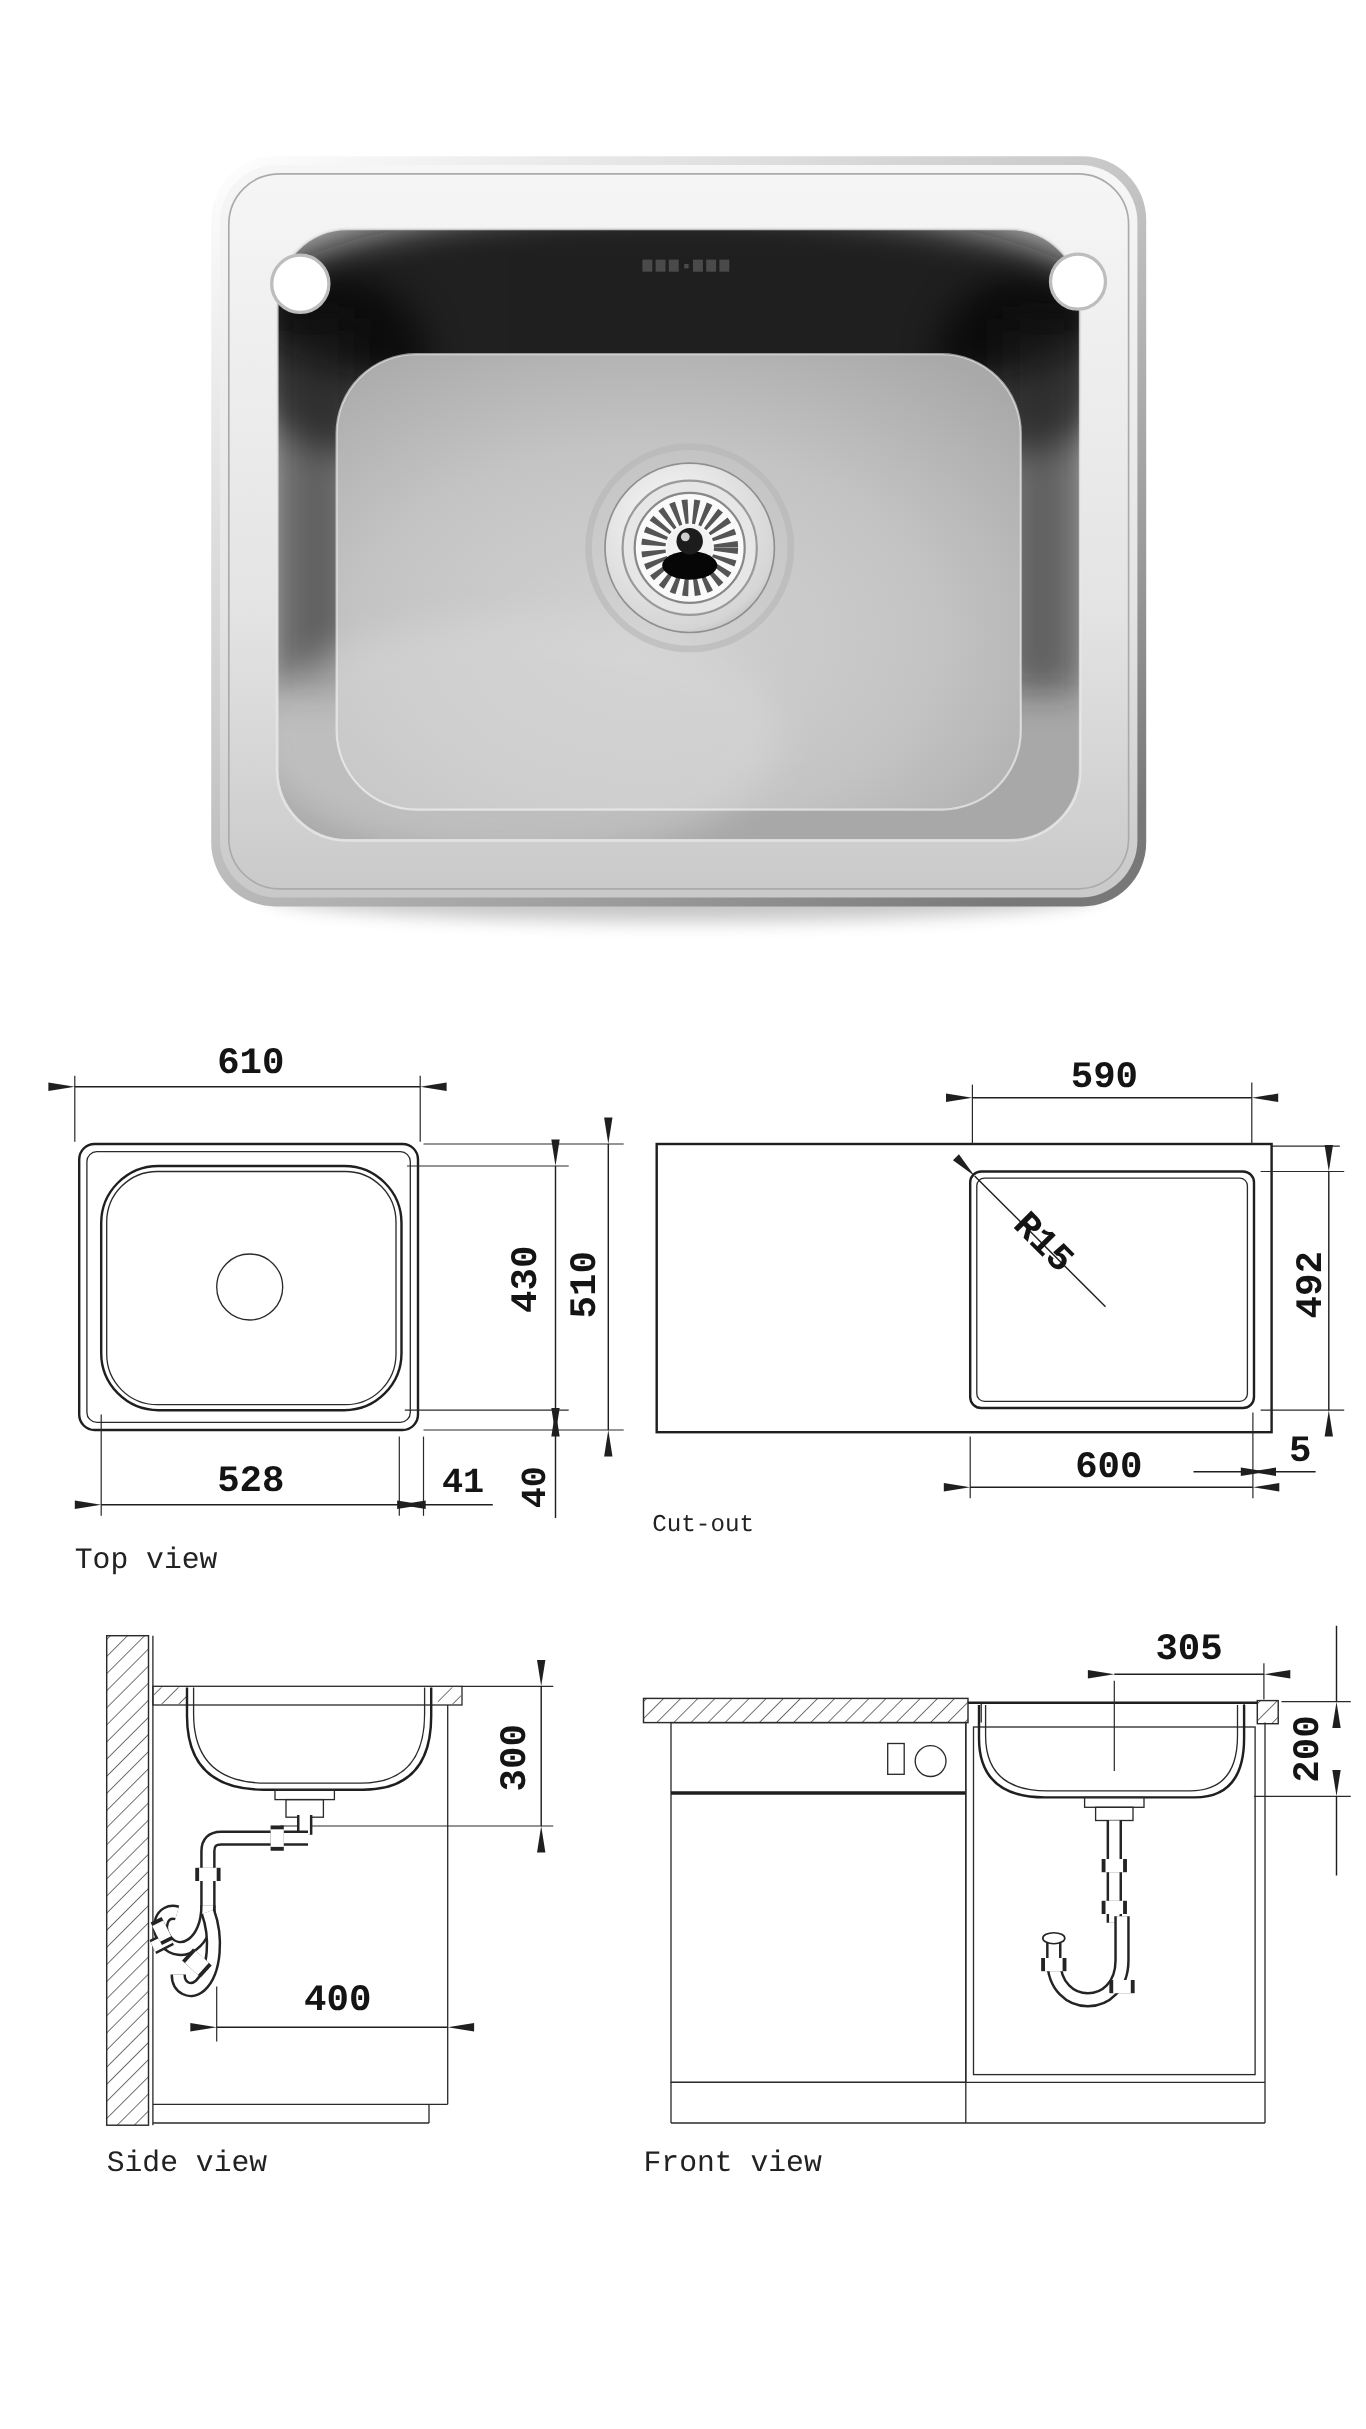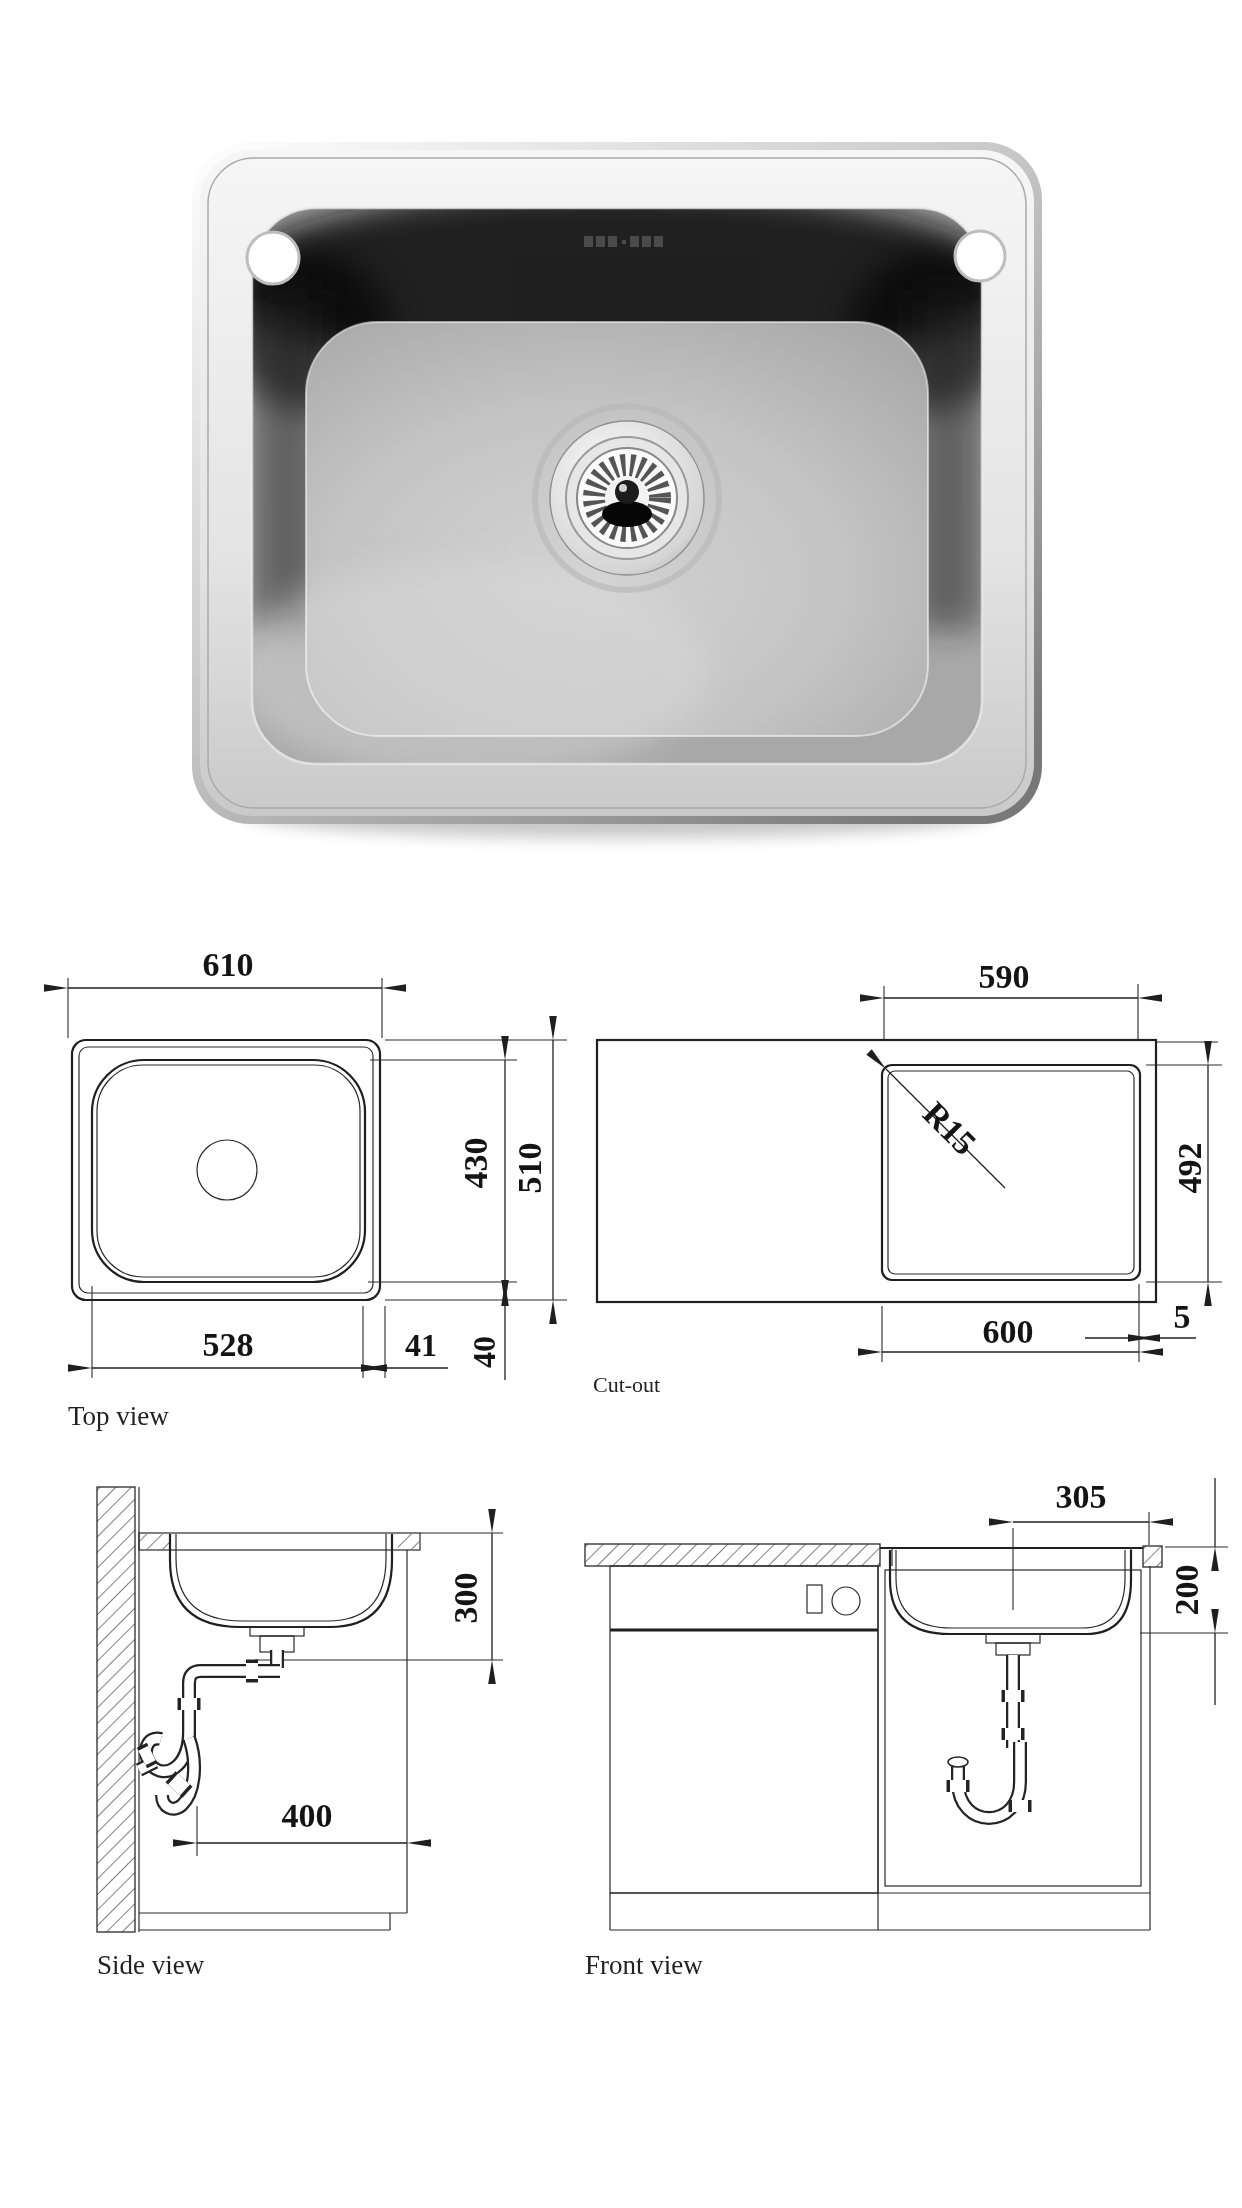--- a/index.html
+++ b/index.html
@@ -1,17 +1,17 @@
 <!DOCTYPE html>
 <html><head>
 <meta charset="utf-8">
 <style>
   html,body{margin:0;padding:0;background:#ffffff;}
   #stage{position:relative;width:1242px;height:2208px;background:#fff;overflow:hidden;
-         font-family:Liberation Serif, serif;}
+         font-family:Liberation Mono, monospace;}
   svg{position:absolute;left:0;top:0;}
   text{fill:#141414;}
   .dimtxt{font-size:34px;font-weight:bold;}
   .dimtxt-s{font-size:32px;font-weight:bold;}
   .viewlbl{font-size:27px;font-weight:normal;fill:#222;}
   .viewlbl-s{font-size:22px;font-weight:normal;fill:#222;}
   .main{stroke:#1f1f1f;stroke-width:2.2;fill:none;}
   .thin{stroke:#2a2a2a;stroke-width:1.2;fill:none;}
   .dim{stroke:#1f1f1f;stroke-width:1.3;fill:none;}
   .ext{stroke:#2a2a2a;stroke-width:1.1;fill:none;}

